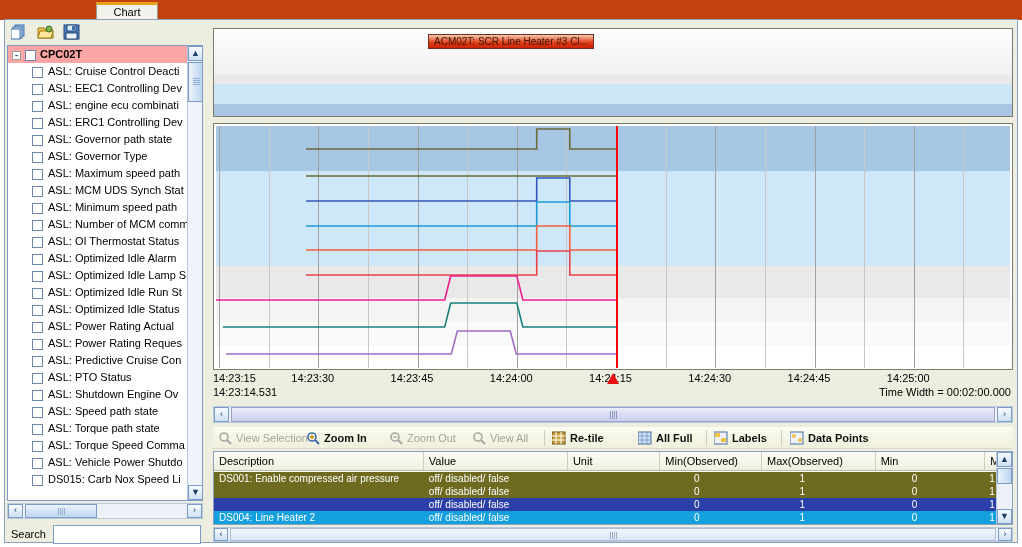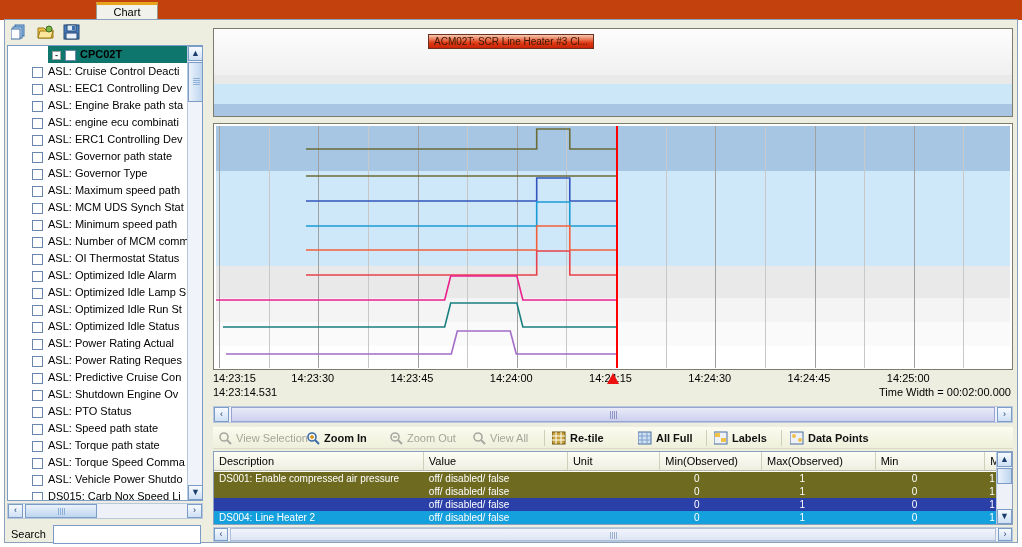--- a/index.html
+++ b/index.html
@@ -38,21 +38,21 @@
   .ic-open { left:30px; }
   .ic-save { left:56px; }
 
   .treebox {
     position:absolute; left:0; top:24px; width:196px; height:456px;
     border:1px solid #7a9cc6; background:#fff; overflow:hidden;
   }
   .tree-inner { position:absolute; left:0; top:0; width:196px; }
   .tree-root {
     height:17px; line-height:17px; padding-left:4px; font-weight:bold;
-    background:#0f766e; white-space:nowrap; font-size:11px;margin-left:40px;
+    background:#fca5a5; white-space:nowrap; font-size:11px;
   }
   .expander {
     display:inline-block; width:9px; height:9px; line-height:7px; text-align:center;
     border:1px solid #9e9e9e; background:#fff; font-size:9px; margin-right:4px;
     vertical-align:middle; color:#333;
   }
   .cb {
     display:inline-block; width:11px; height:11px; border:1px solid #6b86ad;
     background:#fff; vertical-align:middle; margin-right:4px;
   }
@@ -212,39 +212,38 @@
     </div>
 
     <div class="treebox">
       <div class="tree-inner">
         <div class="tree-root">
           <span class="expander">-</span><span class="cb"></span><span>CPC02T</span>
         </div>
         <div id="tree-items">
             <div class="tree-item"><span class="cb"></span><span>ASL: Cruise Control Deacti</span></div>
             <div class="tree-item"><span class="cb"></span><span>ASL: EEC1 Controlling Dev</span></div>
-            <div class="tree-item"><span class="cb"></span><span>ASL: Engine Brake path sta</span></div>
             <div class="tree-item"><span class="cb"></span><span>ASL: engine ecu combinati</span></div>
             <div class="tree-item"><span class="cb"></span><span>ASL: ERC1 Controlling Dev</span></div>
             <div class="tree-item"><span class="cb"></span><span>ASL: Governor path state</span></div>
             <div class="tree-item"><span class="cb"></span><span>ASL: Governor Type</span></div>
             <div class="tree-item"><span class="cb"></span><span>ASL: Maximum speed path</span></div>
             <div class="tree-item"><span class="cb"></span><span>ASL: MCM UDS Synch Stat</span></div>
             <div class="tree-item"><span class="cb"></span><span>ASL: Minimum speed path</span></div>
             <div class="tree-item"><span class="cb"></span><span>ASL: Number of MCM comm</span></div>
             <div class="tree-item"><span class="cb"></span><span>ASL: OI Thermostat Status</span></div>
             <div class="tree-item"><span class="cb"></span><span>ASL: Optimized Idle Alarm</span></div>
             <div class="tree-item"><span class="cb"></span><span>ASL: Optimized Idle Lamp S</span></div>
             <div class="tree-item"><span class="cb"></span><span>ASL: Optimized Idle Run St</span></div>
             <div class="tree-item"><span class="cb"></span><span>ASL: Optimized Idle Status</span></div>
             <div class="tree-item"><span class="cb"></span><span>ASL: Power Rating Actual</span></div>
             <div class="tree-item"><span class="cb"></span><span>ASL: Power Rating Reques</span></div>
             <div class="tree-item"><span class="cb"></span><span>ASL: Predictive Cruise Con</span></div>
+            <div class="tree-item"><span class="cb"></span><span>ASL: PTO Status</span></div>
             <div class="tree-item"><span class="cb"></span><span>ASL: Shutdown Engine Ov</span></div>
-            <div class="tree-item"><span class="cb"></span><span>ASL: PTO Status</span></div>
             <div class="tree-item"><span class="cb"></span><span>ASL: Speed path state</span></div>
             <div class="tree-item"><span class="cb"></span><span>ASL: Torque path state</span></div>
             <div class="tree-item"><span class="cb"></span><span>ASL: Torque Speed Comma</span></div>
             <div class="tree-item"><span class="cb"></span><span>ASL: Vehicle Power Shutdo</span></div>
             <div class="tree-item"><span class="cb"></span><span>DS015: Carb Nox Speed Li</span></div>
           </div>
       </div>
 
       <div class="tvs">
         <div class="arr">▲</div>

